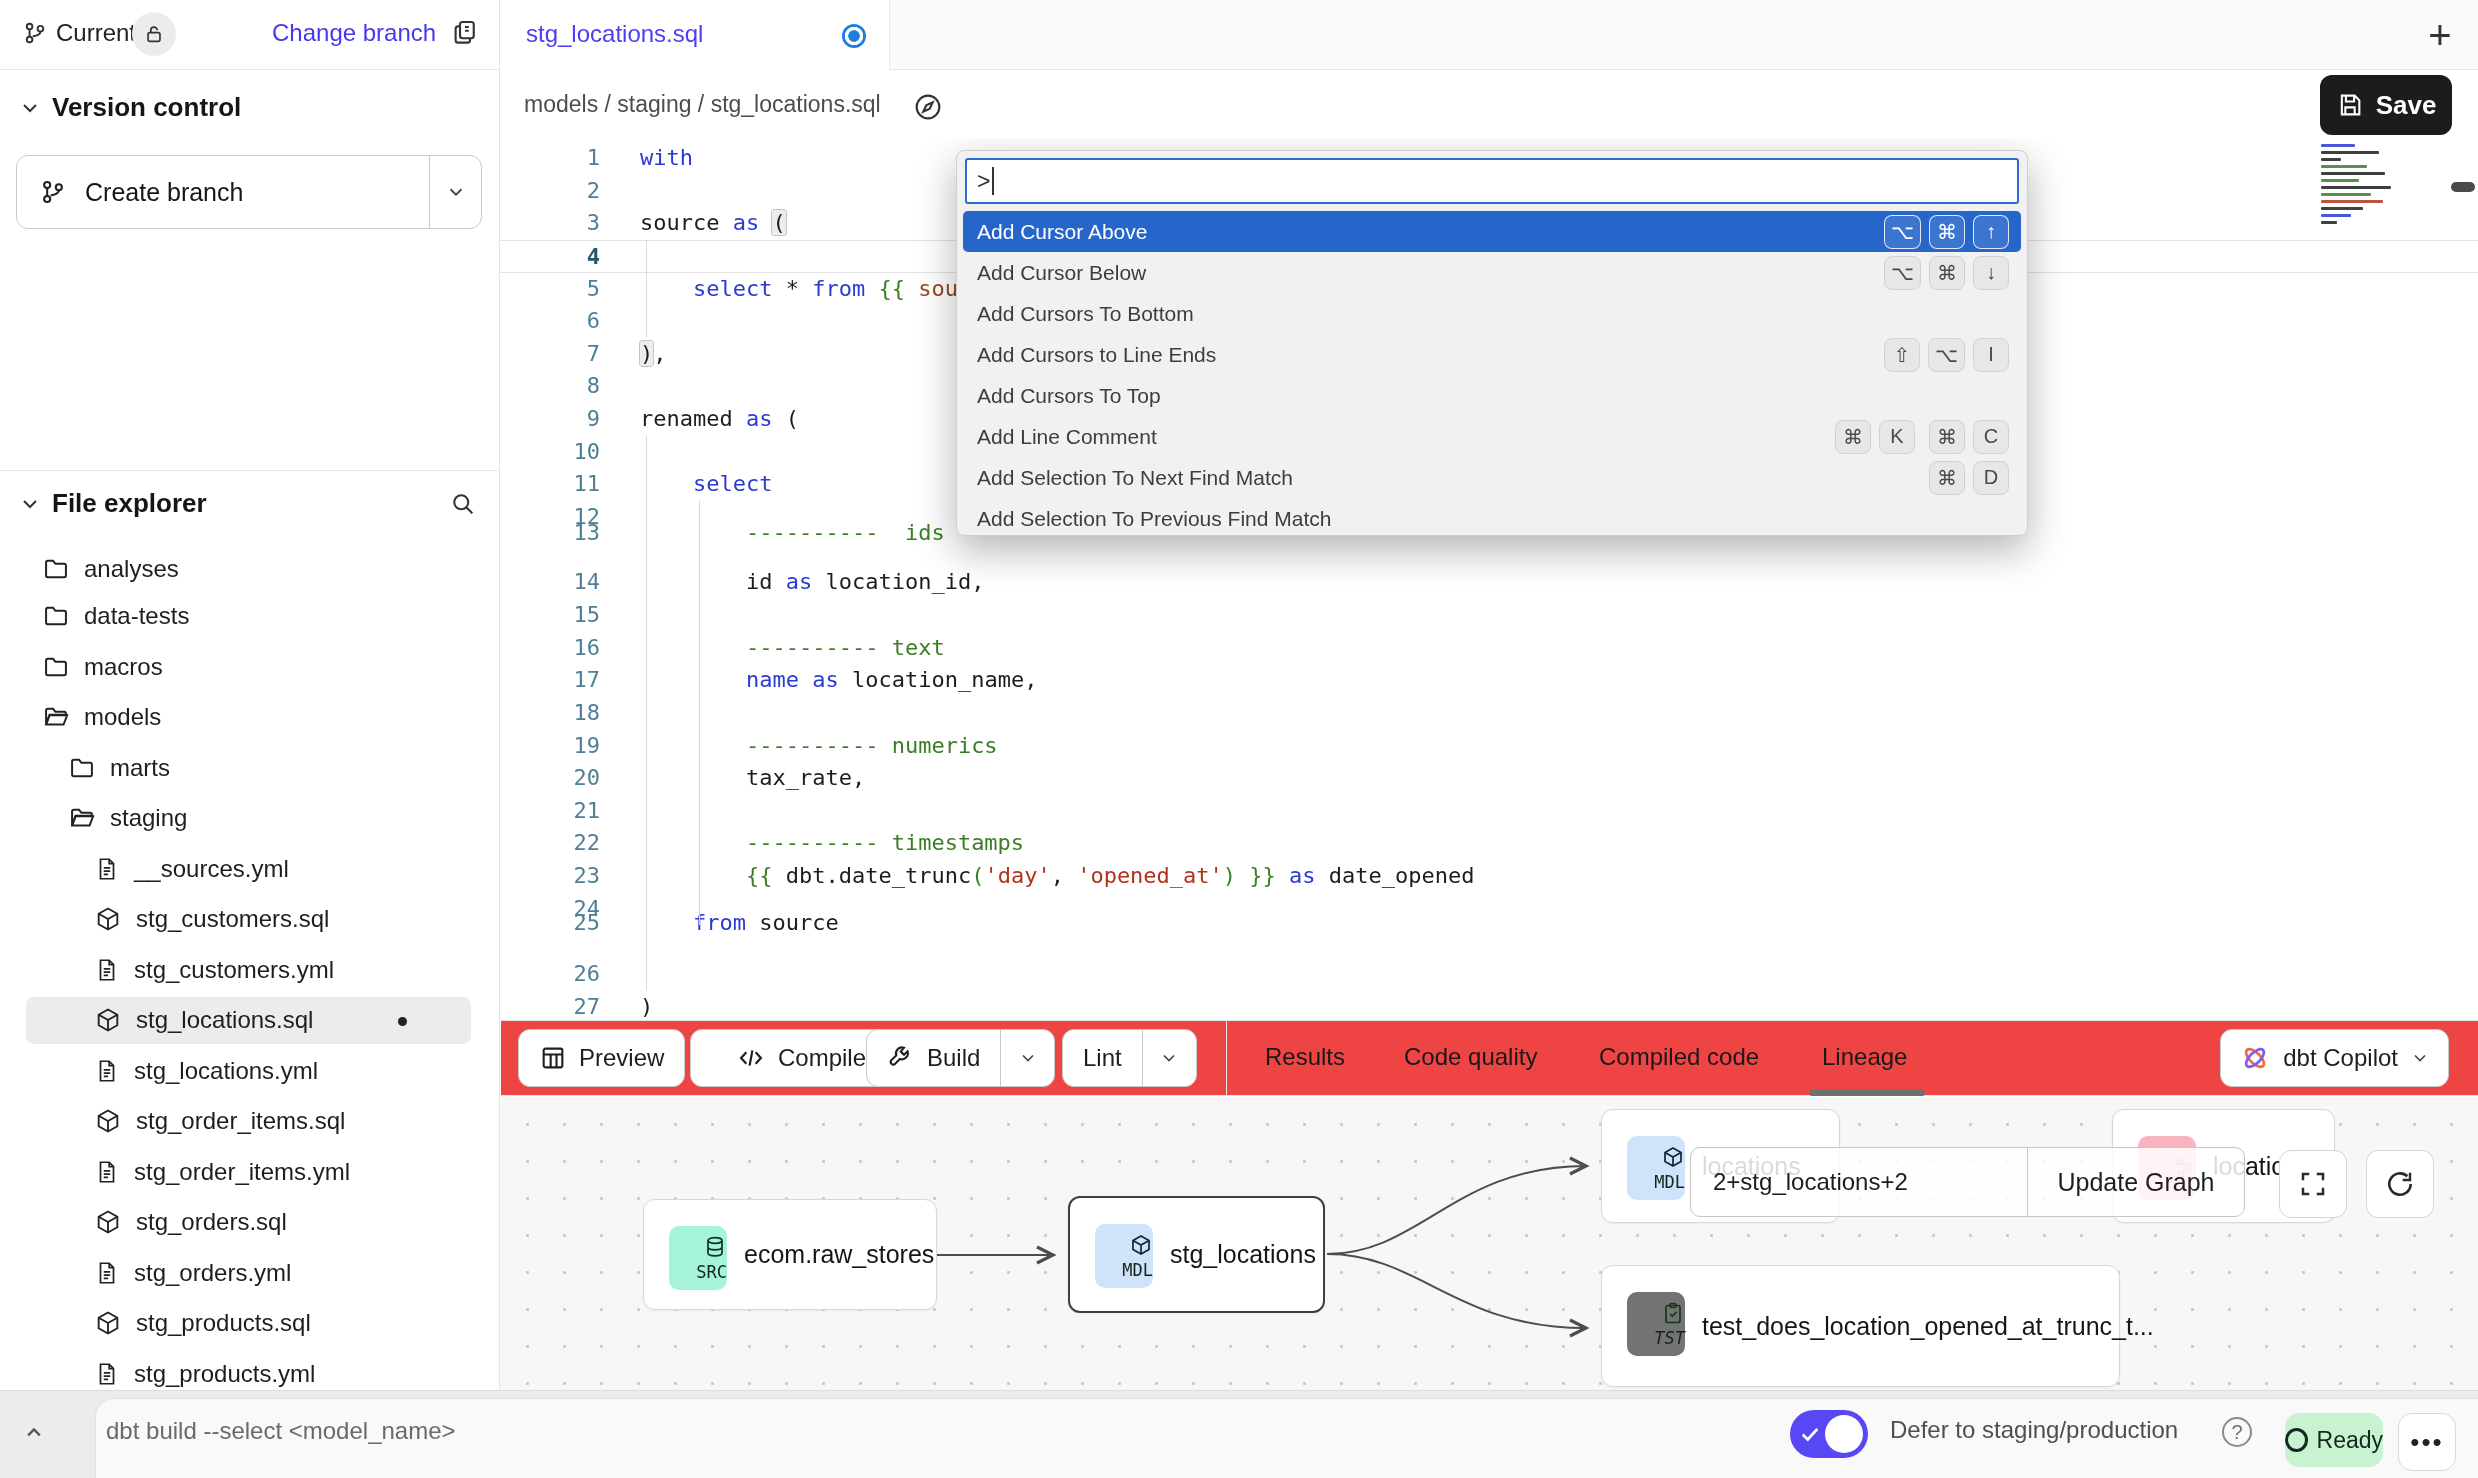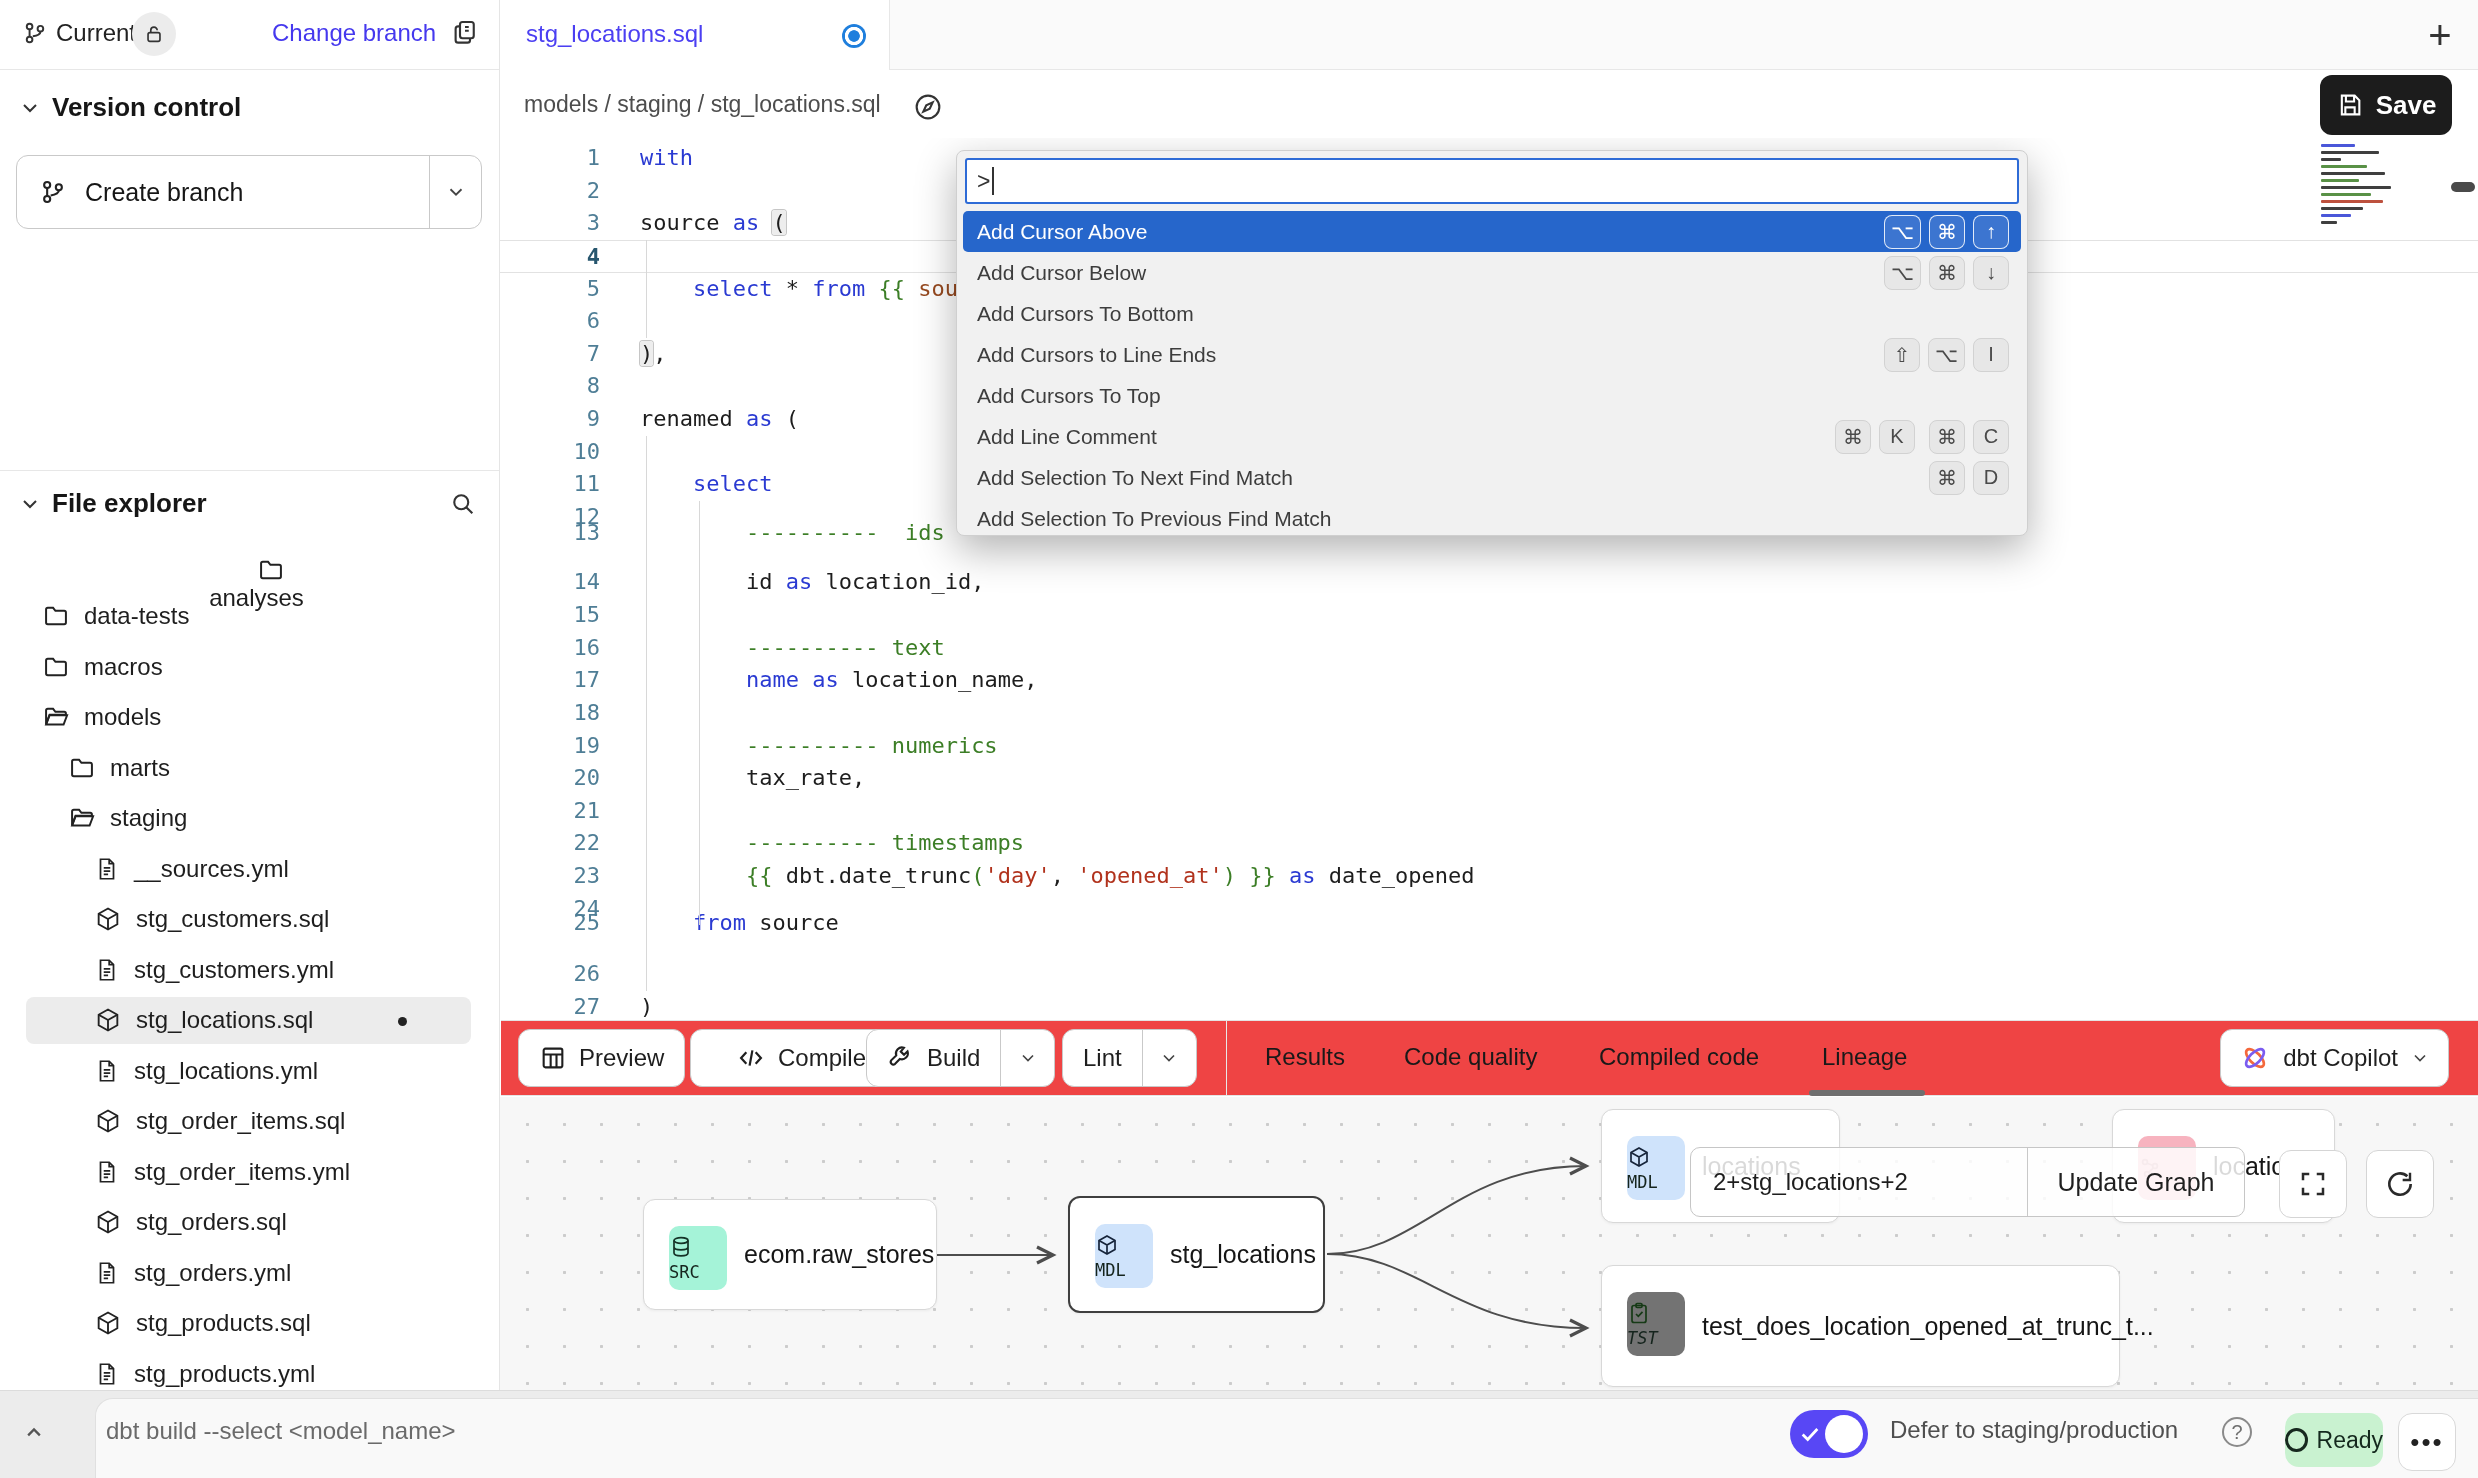--- a/index.html
+++ b/index.html
@@ -85,21 +85,21 @@
   .pb-sep { position:absolute; left:725px; top:0; width:1px; height:100%; background:#e8e8e8; }
   .ptab { position:absolute; top:22px; font-size:24px; color:#191919; cursor:pointer; }
   .ptab-underline { position:absolute; top:69px; width:116px; height:6px; background:#6f6f6f; border-radius:3px; }
   .copilot { position:absolute; right:30px; top:8px; height:58px; border:1px solid #c9c9c9; border-radius:12px; background:#fff; display:flex; align-items:center; gap:12px; padding:0 18px; font-size:24px; font-weight:500; color:#1f1f1f; cursor:pointer; }
 
   
   .lineage { position:absolute; left:0; top:1097px; width:100%; height:293px; background:#f7f7f7;
     background-image:radial-gradient(#cccccc 1.4px, transparent 1.5px); background-size:37px 37px; background-position:9px 9px; overflow:hidden; }
   .node { position:absolute; background:#fff; border:1.5px solid #d8d8d8; border-radius:12px; box-shadow:0 1px 3px rgba(0,0,0,.05); }
   .node.selected { border:2.5px solid #3f3f3f; }
-  .badge { position:absolute; left:25px; top:26px; width:58px; height:64px; border-radius:10px; display:flex; flex-direction:column; align-items:flex-start; justify-content:center; gap:3px; }
+  .badge { position:absolute; left:25px; top:26px; width:58px; height:64px; border-radius:10px; display:flex; flex-direction:column; align-items:flex-end; justify-content:center; gap:3px;padding-left:20px; }
   .badge .b-txt { font-size:17px; color:#15241d; font-family:"DejaVu Sans Mono", monospace; }
   .node .n-lbl { position:absolute; left:100px; top:0; height:100%; display:flex; align-items:center; font-size:25px; color:#161616; white-space:nowrap; }
   .gsel { position:absolute; left:1190px; top:50px; width:555px; height:70px; background:rgba(255,255,255,.84); border:1px solid #c6c6c6; border-radius:10px; backdrop-filter:none; }
   .gsel .g-in { position:absolute; left:0; top:0; width:336px; height:100%; display:flex; align-items:center; padding-left:22px; font-size:24px; color:#1d1d1d; }
   .gsel .g-div { position:absolute; left:336px; top:0; width:1px; height:100%; background:#c9c9c9; }
   .gsel .g-btn { position:absolute; left:337px; top:0; right:0; height:100%; display:flex; align-items:center; justify-content:center; font-size:25px; font-weight:500; color:#1f1f1f; cursor:pointer; }
   .sq-btn { position:absolute; top:53px; width:68px; height:68px; background:#fff; border:1px solid #d5d5d5; border-radius:12px; display:flex; align-items:center; justify-content:center; cursor:pointer; }
 
   
   .statusbar { position:absolute; left:0; top:1390px; width:100%; height:88px; background:#ececec; border-top:1px solid #dcdcdc; }
@@ -184,21 +184,21 @@
       <span class="fe-title">File explorer</span>
       <span class="fe-search">
         <svg width="28" height="28" viewBox="0 0 24 24" fill="none" stroke="#333" stroke-width="1.8">
             <circle cx="10.5" cy="10.5" r="6"></circle>
             <path d="M15 15l5 5"></path>
           </svg>
       </span>
     </div>
 
     <div class="tree" id="file-tree">
-        <div class="tree-row" style="top: 16px; flex-direction: column;">
+        <div class="tree-row" style="top: 3px;">
           <span class="ic" style="margin-left:42px">
             <svg width="28" height="28" viewBox="0 0 24 24" fill="none" stroke="#222" stroke-width="1.7">
               <path d="M3.5 6.5a1.5 1.5 0 0 1 1.5-1.5h4.5l2 2.5H19a1.5 1.5 0 0 1 1.5 1.5v8.5a1.5 1.5 0 0 1-1.5 1.5H5a1.5 1.5 0 0 1-1.5-1.5z"></path>
             </svg>
           </span>
           <span class="nm">analyses</span>
         </div>
         <div class="tree-row" style="top: 50.5px;">
           <span class="ic" style="margin-left:42px">
             <svg width="28" height="28" viewBox="0 0 24 24" fill="none" stroke="#222" stroke-width="1.7">

